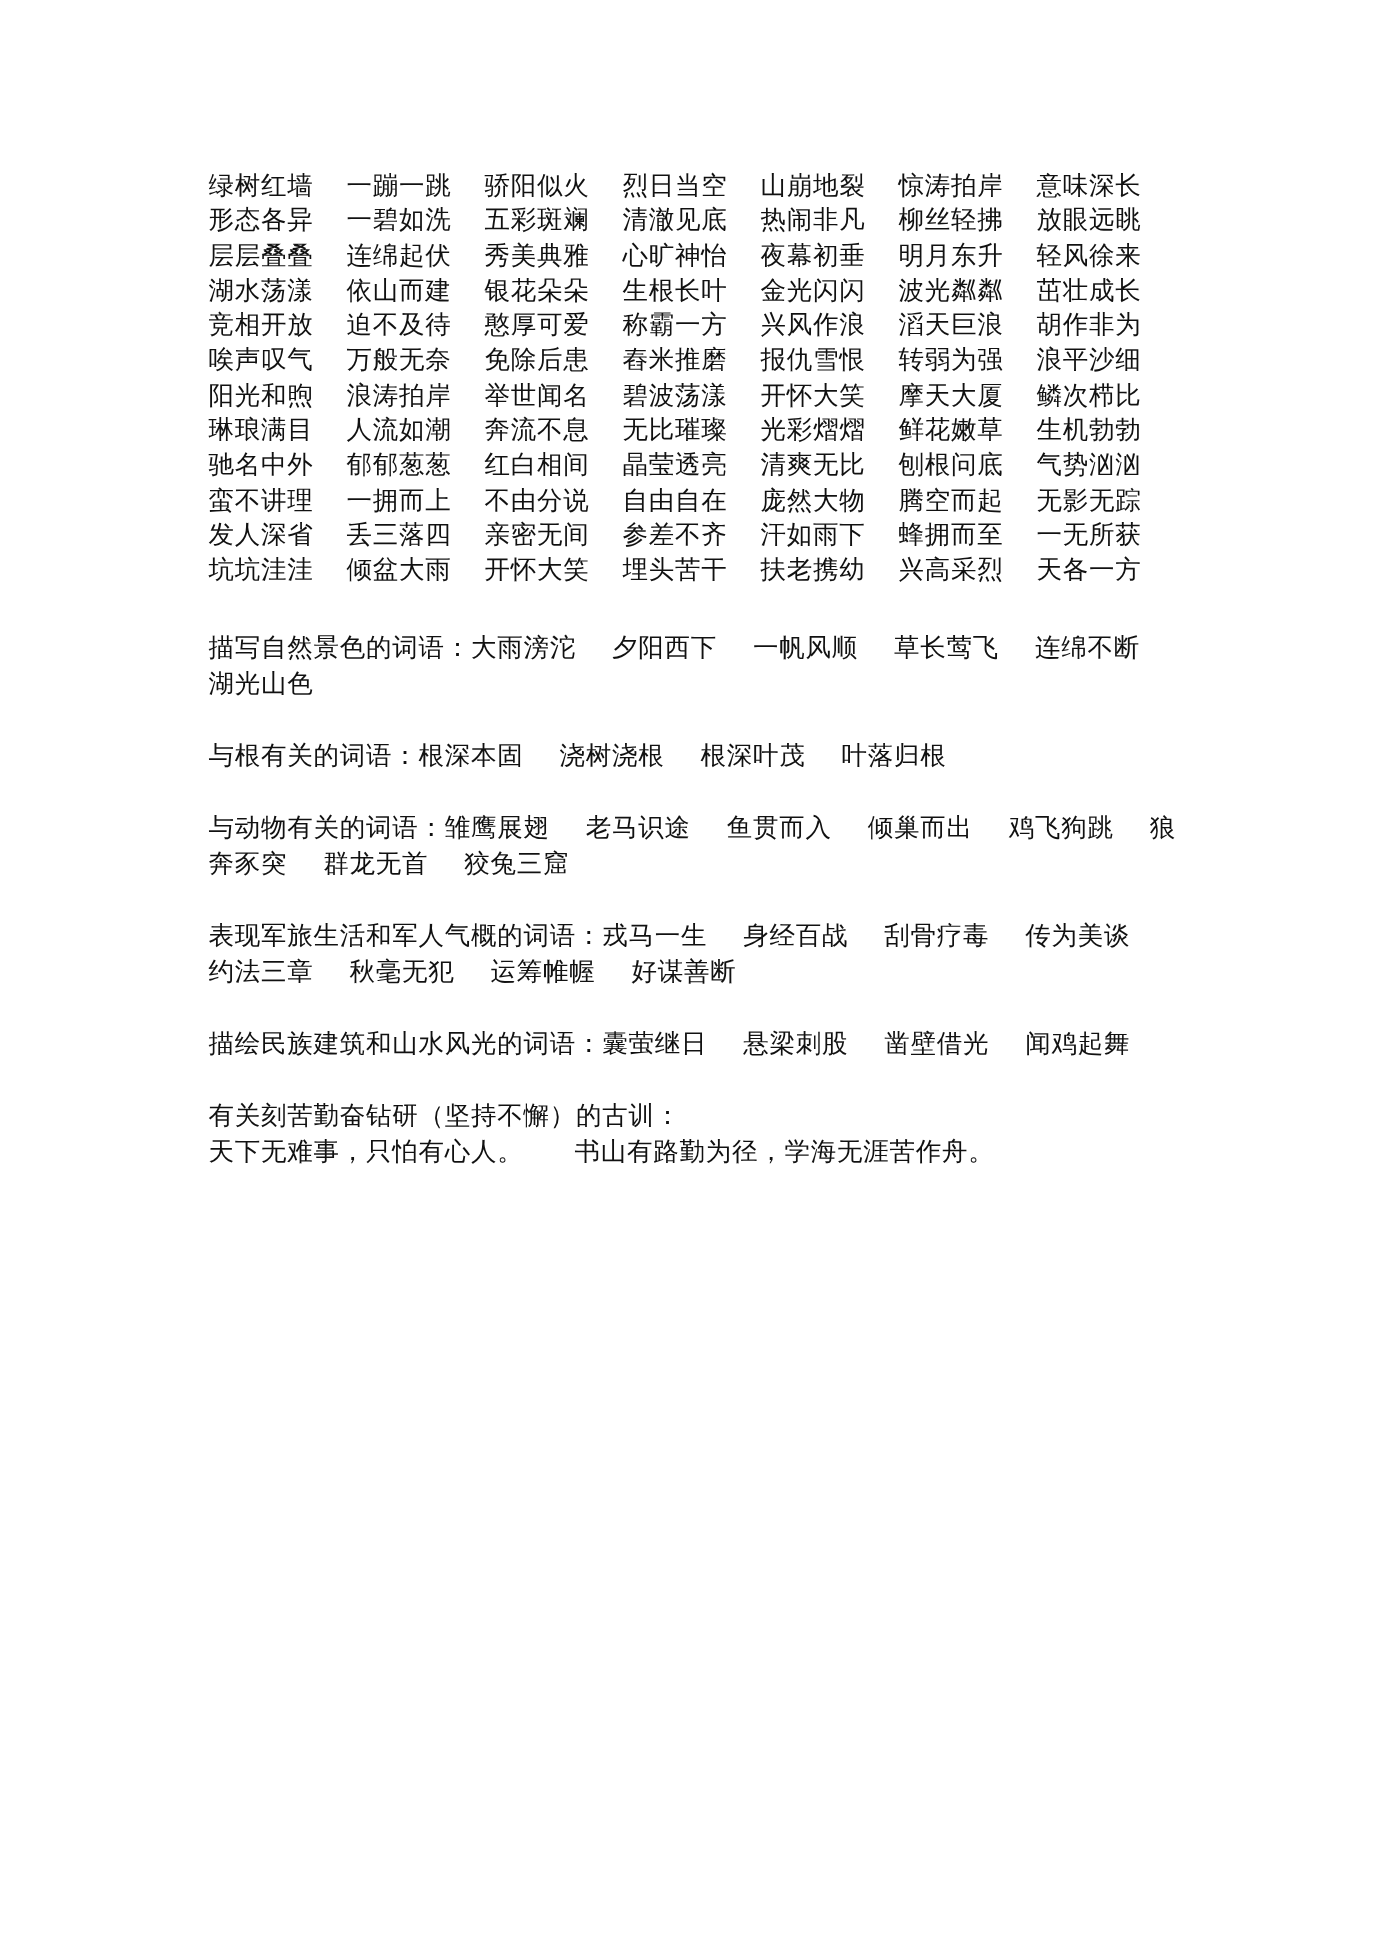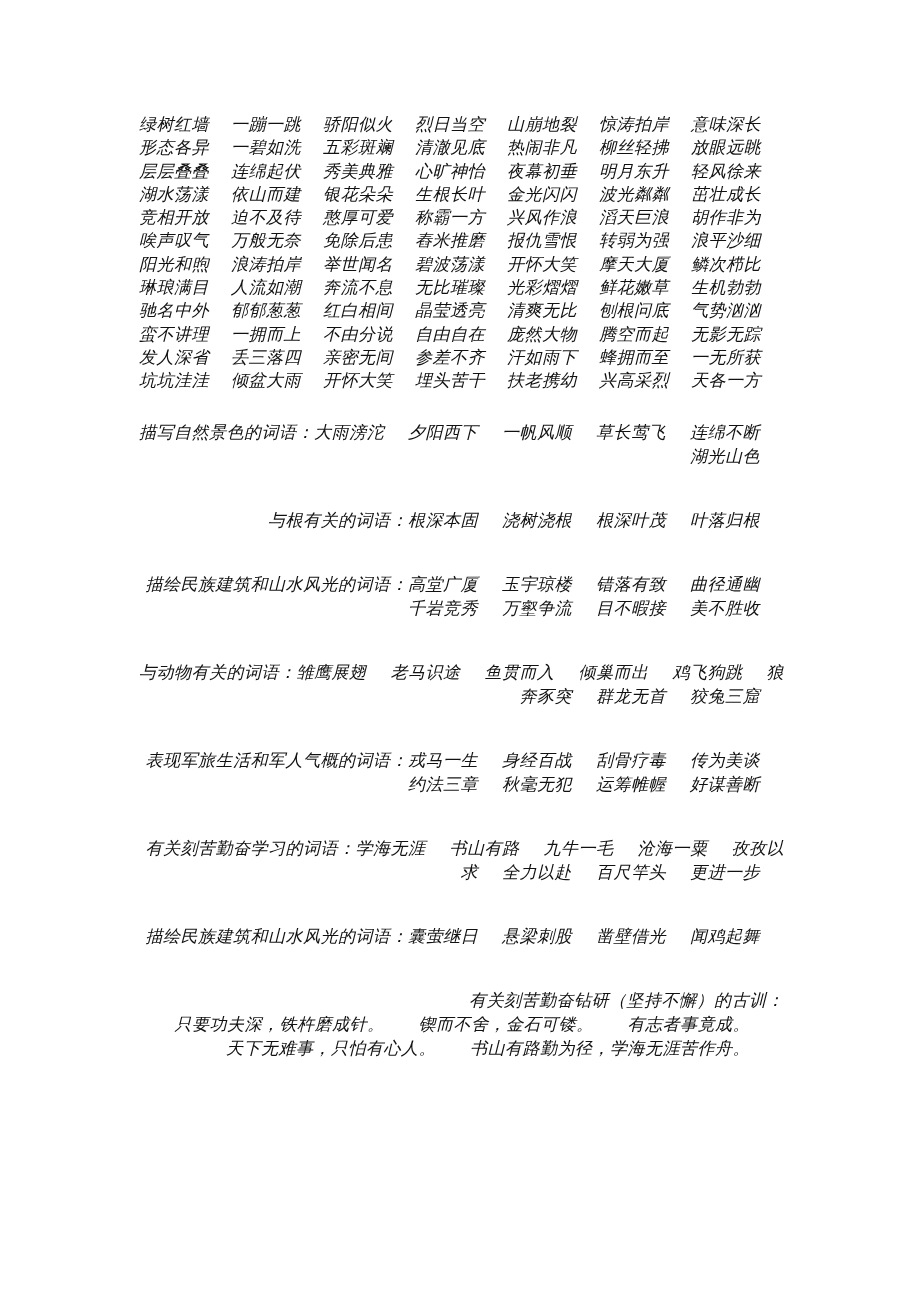--- a/index.html
+++ b/index.html
@@ -13,49 +13,47 @@
     position: relative;
     overflow: hidden;
     font-family: "DejaVu Serif", "Liberation Serif", serif;
     color: #111111;
   }
   .page {
     position: absolute;
     left: 139px;
     top: 113px;
     width: 645px;
-    font-style: italic;
   }
   .grid {
     display: grid;
     grid-template-columns: repeat(7, 92px);
     column-gap: 0;
     row-gap: 0;
     font-size: 17px;
     line-height: 23.3px;
     letter-spacing: 0.5px;
   }
   .grid .cell {
     white-space: nowrap;
   }
   .section {
     font-size: 17px;
     line-height: 24px;
     letter-spacing: 0.5px;
-    text-align: right;
   }
   .section .head {
     display: inline;
   }
   .section .term {
     display: inline;
     margin-right: 24px;
   }
   .gap-first { margin-top: 27px; }
-  .gap { margin-top: 40px; }
+  .gap { margin-top: 24px; }
   .motto-line {
     white-space: nowrap;
   }
   .motto-line span {
     margin-right: 34px;
   }
 </style>
 </head>
 <body>
 
@@ -161,46 +159,37 @@
   </div>
 
   <div class="section gap-first">
     <span class="head">描写自然景色的词语：</span><span class="term">大雨滂沱</span><span class="term">夕阳西下</span><span class="term">一帆风顺</span><span class="term">草长莺飞</span><span class="term">连绵不断</span><span class="term">湖光山色</span>
   </div>
 
   <div class="section gap">
     <span class="head">与根有关的词语：</span><span class="term">根深本固</span><span class="term">浇树浇根</span><span class="term">根深叶茂</span><span class="term">叶落归根</span>
   </div>
 
-  <div class="section gap">
-    <span class="head">描绘民族建筑和山水风光的词语：</span><span class="term">高堂广厦</span><span class="term">玉宇琼楼</span><span class="term">错落有致</span><span class="term">曲径通幽</span><span class="term">千岩竞秀</span><span class="term">万壑争流</span><span class="term">目不暇接</span><span class="term">美不胜收</span>
-  </div>
 
   <div class="section gap">
     <span class="head">与动物有关的词语：</span><span class="term">雏鹰展翅</span><span class="term">老马识途</span><span class="term">鱼贯而入</span><span class="term">倾巢而出</span><span class="term">鸡飞狗跳</span><span class="term">狼奔豕突</span><span class="term">群龙无首</span><span class="term">狡兔三窟</span>
   </div>
 
 
 
 
   <div class="section gap">
     <span class="head">表现军旅生活和军人气概的词语：</span><span class="term">戎马一生</span><span class="term">身经百战</span><span class="term">刮骨疗毒</span><span class="term">传为美谈</span><span class="term">约法三章</span><span class="term">秋毫无犯</span><span class="term">运筹帷幄</span><span class="term">好谋善断</span>
   </div>
 
-  <div class="section gap">
-    <span class="head">有关刻苦勤奋学习的词语：</span><span class="term">学海无涯</span><span class="term">书山有路</span><span class="term">九牛一毛</span><span class="term">沧海一粟</span><span class="term">孜孜以求</span><span class="term">全力以赴</span><span class="term">百尺竿头</span><span class="term">更进一步</span>
-  </div>
 
   <div class="section gap">
     <span class="head">描绘民族建筑和山水风光的词语：</span><span class="term">囊萤继日</span><span class="term">悬梁刺股</span><span class="term">凿壁借光</span><span class="term">闻鸡起舞</span>
   </div>
 
   <div class="section gap">
     <div>有关刻苦勤奋钻研（坚持不懈）的古训：</div>
     <div class="motto-line">
-      <span>只要功夫深，铁杵磨成针。</span><span>锲而不舍，金石可镂。</span><span>有志者事竟成。</span>
-    </div>
-    <div class="motto-line">
       <span>天下无难事，只怕有心人。</span><span>书山有路勤为径，学海无涯苦作舟。</span>
     </div>
   </div>
 
 </div>
 
 </body></html>

